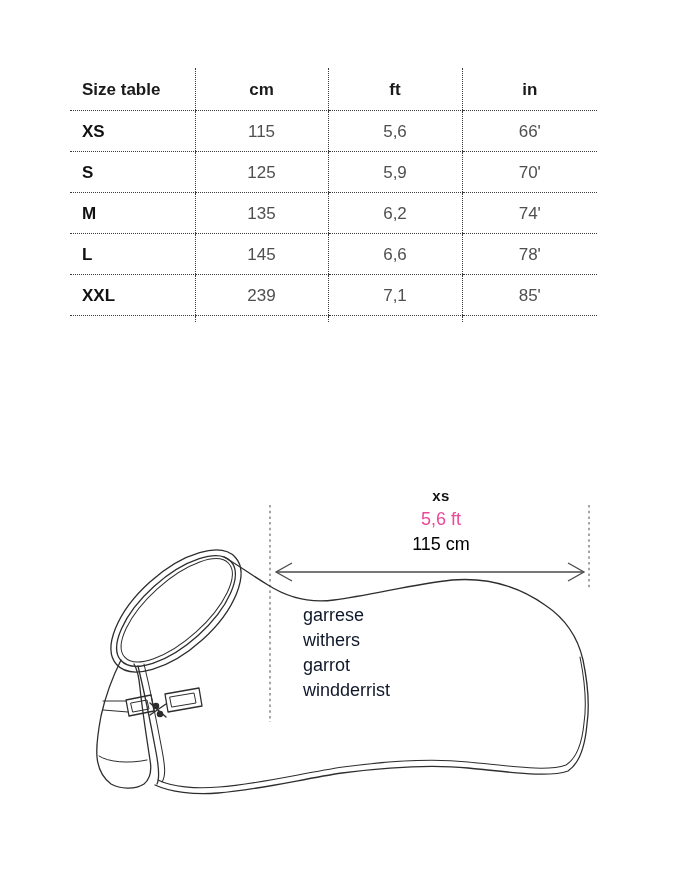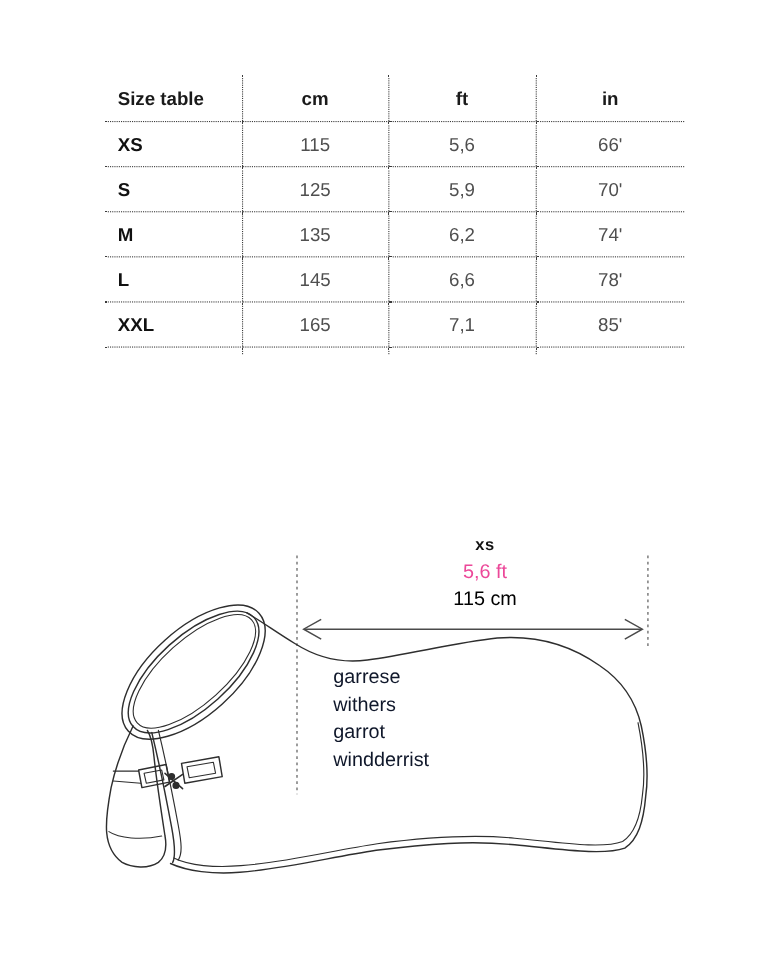--- a/index.html
+++ b/index.html
@@ -1,21 +1,21 @@
 <!DOCTYPE html>
 <html><head>
 <meta charset="utf-8">
 <style>
   html,body{margin:0;padding:0;}
   body{
     width:700px;height:869px;position:relative;background:#ffffff;
     font-family:"Liberation Sans",sans-serif;color:#1a1a1a;overflow:hidden;
   }
   
-  .size-table-wrap{position:absolute;left:95px;top:68px;width:527px;}
+  .size-table-wrap{position:absolute;left:70px;top:68px;width:527px;}
   table.size-table{border-collapse:collapse;width:527px;table-layout:fixed;}
   table.size-table col.c1{width:125px;}
   table.size-table col.c2{width:133px;}
   table.size-table col.c3{width:134px;}
   table.size-table col.c4{width:135px;}
   table.size-table td,table.size-table th{
     padding:0;vertical-align:middle;font-size:17px;line-height:1;
   }
   table.size-table tr.head th{height:42px;font-weight:bold;color:#1a1a1a;
     border-bottom:1px dotted #3a3a3a;}
@@ -72,21 +72,21 @@
       <td class="cell-center value vline">74'</td>
     </tr>
     <tr class="data">
       <td class="cell-left size-label">L</td>
       <td class="cell-center value vline">145</td>
       <td class="cell-center value vline">6,6</td>
       <td class="cell-center value vline">78'</td>
     </tr>
     <tr class="data">
       <td class="cell-left size-label">XXL</td>
-      <td class="cell-center value vline">165</td>
+      <td class="cell-center value vline">239</td>
       <td class="cell-center value vline">7,1</td>
       <td class="cell-center value vline">85'</td>
     </tr>
     <tr class="spacer">
       <td></td>
           <td class="vline"></td>
           <td class="vline"></td>
           <td class="vline"></td>
     </tr>
   </tbody>

